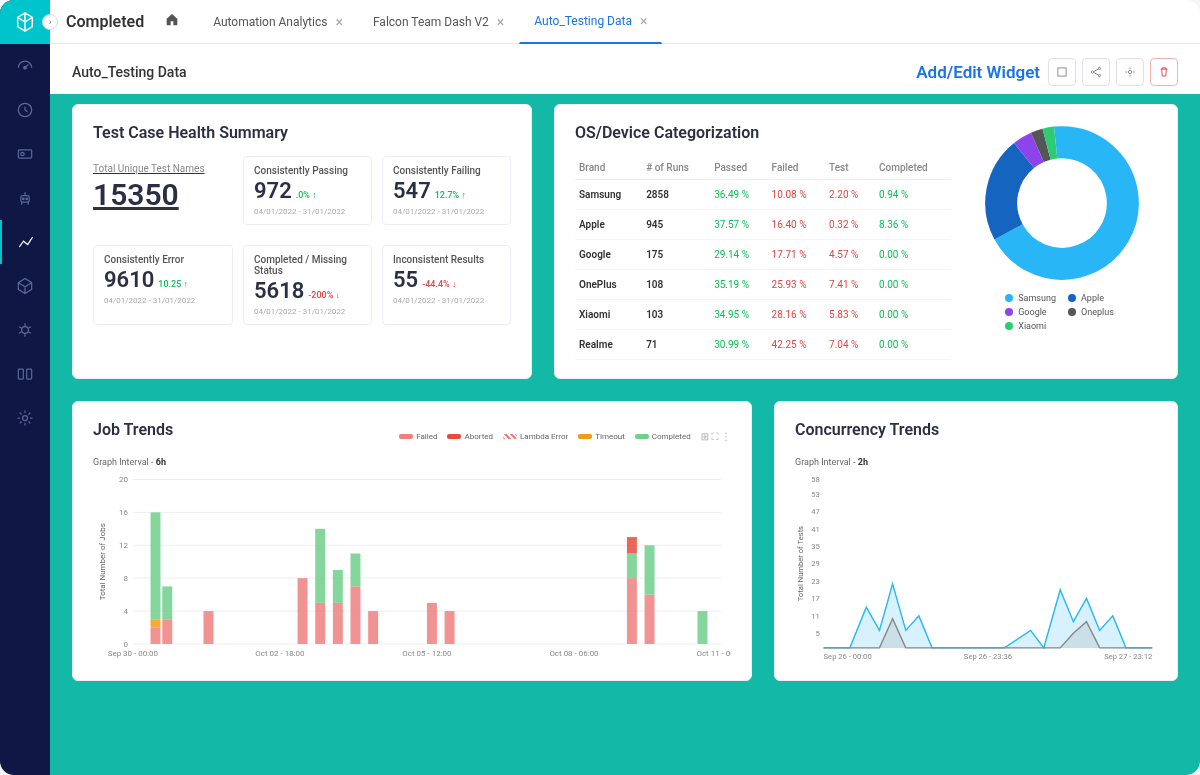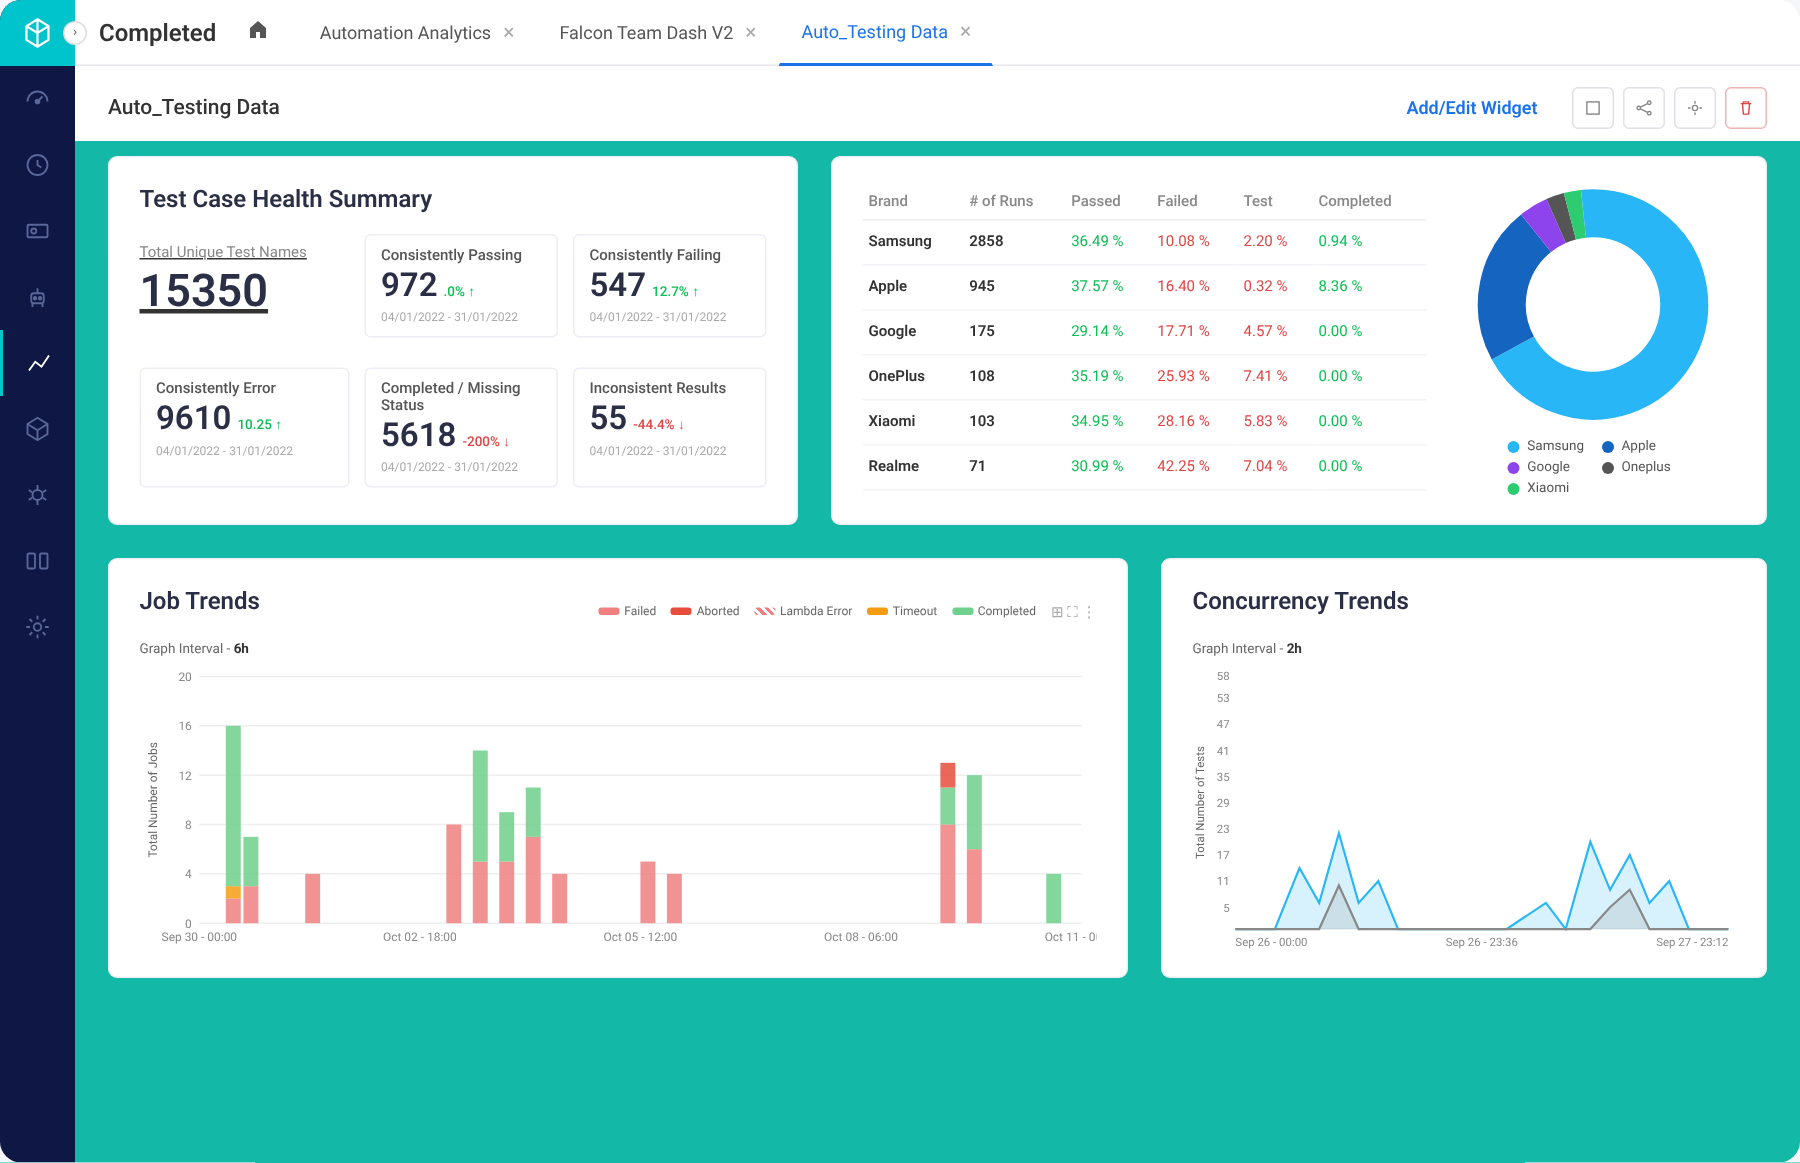--- a/index.html
+++ b/index.html
@@ -17,21 +17,21 @@
 .topbar h1 { font-size: 16px; font-weight: 600; color: #333; margin-right: 20px; }
 .home-btn { color: #555; margin-right: 18px; cursor: pointer; }
 .home-btn svg { width: 16px; height: 16px; fill: #555; }
 .tabs { display: flex; gap: 0; }
 .tab { padding: 0 14px; height: 44px; display: flex; align-items: center; gap: 8px; font-size: 12px; color: #555; border: 1px solid transparent; border-bottom: none; cursor: pointer; }
 .tab.active { color: #1a73e8; border-bottom: 2px solid #1a73e8; }
 .tab .close { color: #aaa; font-size: 14px; }
 .subbar { display: flex; align-items: center; justify-content: space-between; padding: 14px 22px 8px; }
 .subbar-left { font-size: 14px; color: #333; font-weight: 500; }
 .subbar-right { display: flex; align-items: center; gap: 6px; }
-.add-widget { color: #1a73e8; font-size: 12px; font-weight: 600; cursor: pointer; margin-right: 17px; }
+.add-widget { color: #1a73e8; font-size: 17px; font-weight: 600; cursor: pointer; margin-right: 2px; }
 .icon-btn { width: 28px; height: 28px; border: 1px solid #e0e0e8; border-radius: 4px; display: flex; align-items: center; justify-content: center; cursor: pointer; color: #888; background: #fff; }
 .icon-btn.danger { border-color: #f0b4b4; color: #e04444; }
 .icon-btn svg { width: 14px; height: 14px; stroke: currentColor; fill: none; stroke-width: 1.6; }
 .content { flex: 1; padding: 10px 22px 22px; overflow: auto; background: #14b8a6; }
 .row { display: flex; gap: 22px; margin-bottom: 22px; }
 .card { background: #fff; border-radius: 6px; border: 1px solid #eceef4; padding: 18px 20px; }
 .card-title { font-size: 16px; font-weight: 600; color: #2a2f45; margin-bottom: 14px; }
 .health { flex: 0 0 460px; }
 .health-grid { display: grid; grid-template-columns: 140px 1fr 1fr; gap: 10px; }
 .stat-big { padding: 6px 0; text-decoration: underline; }
@@ -244,20 +244,21 @@
                   <span>55</span>
                   <span class="chg down"><span>-44.4%</span> ↓</span>
                 </div>
                 <div class="dt">04/01/2022 - 31/01/2022</div>
               </div>
           </div>
         </div>
 
         <div class="card osdev">
           <div class="osdev-left">
+            <div class="card-title">OS/Device Categorization</div>
             <table>
               <thead>
                   <tr id="osdev-head">
                     <th>Brand</th>
                     <th style="white-space: pre;"># of Runs</th>
                     <th>Passed</th>
                     <th>Failed</th>
                     <th>Test</th>
                     <th>Completed</th>
                   </tr>

